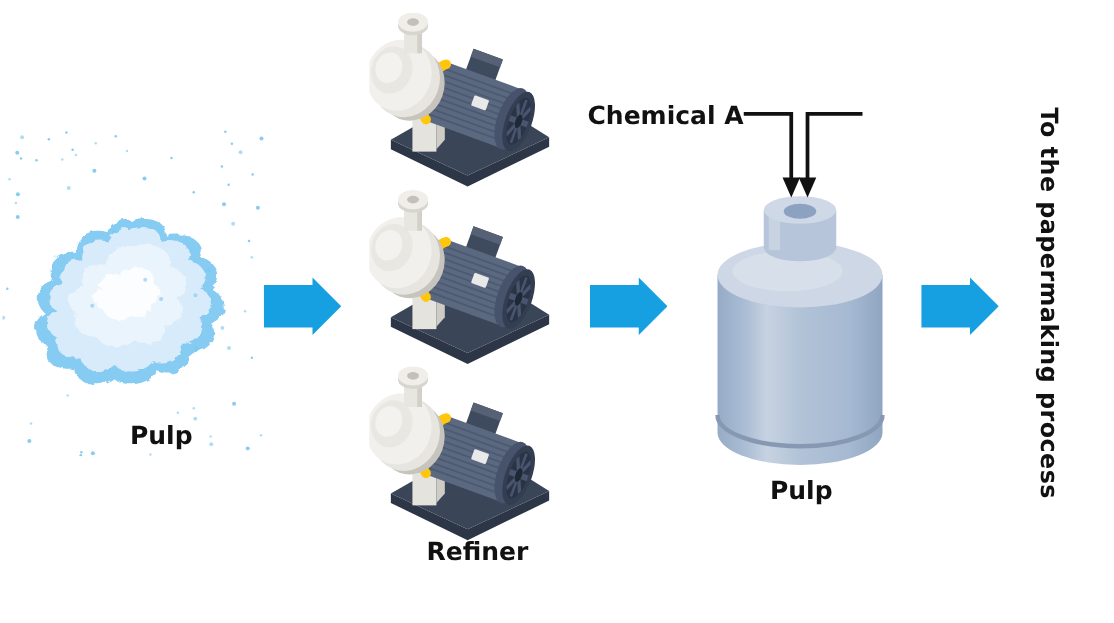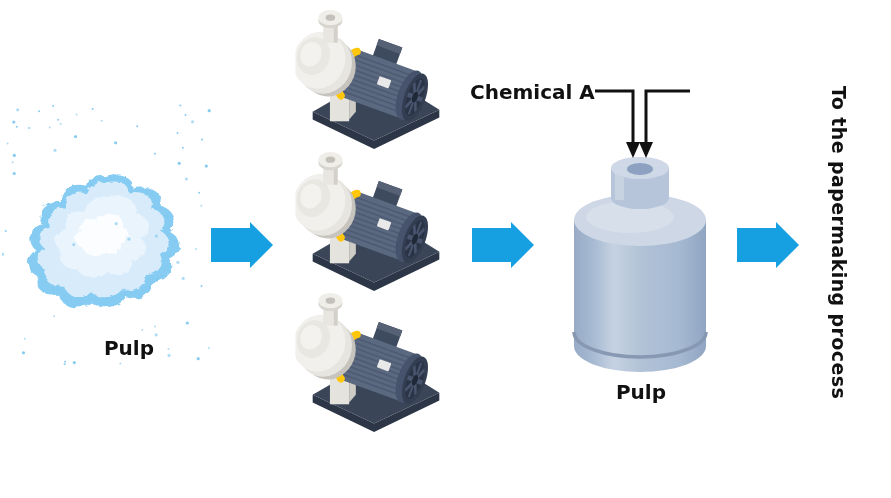--- a/index.html
+++ b/index.html
@@ -199,20 +199,21 @@
 
   <svg class="pump pump-1" viewBox="0 0 168 148">
     <use href="#pump" xlink:href="#pump"></use>
   </svg>
   <svg class="pump pump-2" viewBox="0 0 168 148">
     <use href="#pump" xlink:href="#pump"></use>
   </svg>
   <svg class="pump pump-3" viewBox="0 0 168 148">
     <use href="#pump" xlink:href="#pump"></use>
   </svg>
+  <div class="label center refiner-label">Refiner</div>
 
   <svg class="flow-arrow arrow-2" viewBox="0 0 62 46">
     <polygon points="0,6 39,6 39,0 62,23 39,46 39,40 0,40"></polygon>
   </svg>
 
   <svg class="tank-svg" viewBox="0 0 140 228">
     <defs>
       <linearGradient id="tankGrad" x1="0" y1="0" x2="1" y2="0">
         <stop offset="0" stop-color="#97ABC6"></stop>
         <stop offset="0.16" stop-color="#A9BCD4"></stop>

